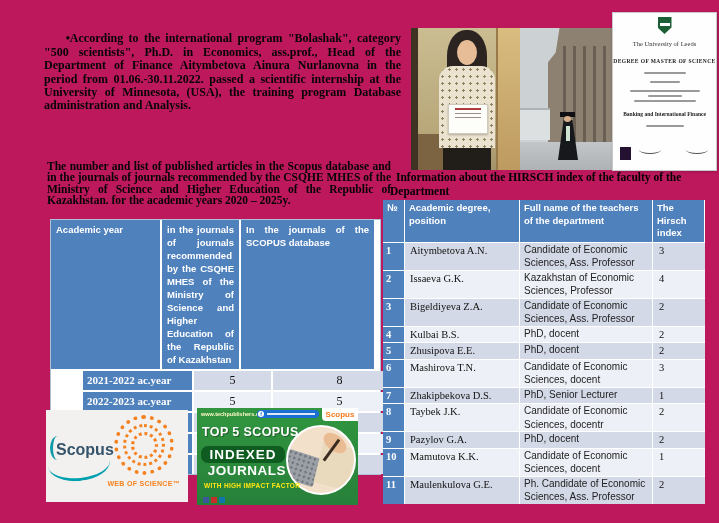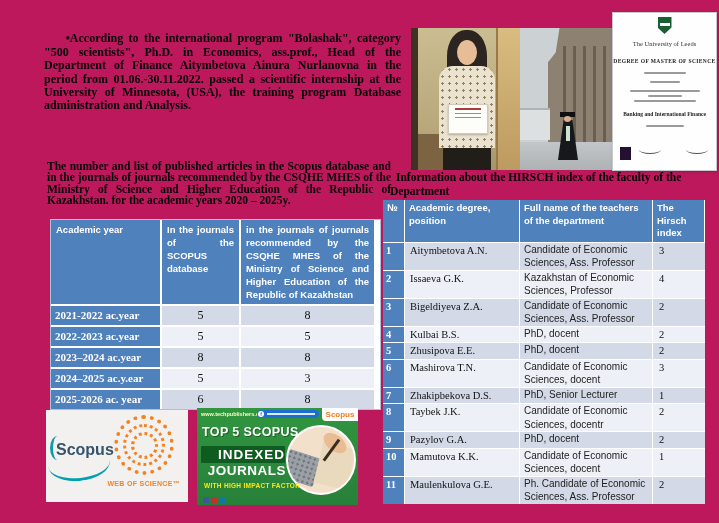--- a/index.html
+++ b/index.html
@@ -11,21 +11,21 @@
   #para-main{left:44px;top:19px;width:357px;font-size:12px;line-height:13.4px;}
   #para-scopus{left:47px;top:161px;width:344px;font-size:11.5px;line-height:11.3px;}
   
   .ltable{position:absolute;left:50px;top:219px;width:329px;background:#fff;
           border:1px solid #aebfd8;}
   .lhead,.lrow{display:grid;grid-template-columns:111px 79px 135px;}
   .lhead > div{background:var(--header-blue,#4f81bd);color:#fff;
         font:bold 9.5px/13px "Liberation Sans",sans-serif;padding:3px 5px;
         border-right:2px solid #fff;text-align:justify;}
   .lhead > div:first-child{text-align:left;}
-  .lrow{border-top:2px solid #fff;height:19px;}
+  .lrow{border-top:2px solid #fff;height:19px;padding-left:32px;}
   .lrow .yr{background:var(--header-blue,#4f81bd);color:#fff;
         font:bold 11px/19px "Liberation Serif",serif;padding:0 4px;border-right:2px solid #fff;}
   .lrow .val{font:12px/19px "Liberation Serif",serif;color:#111;text-align:center;
         border-right:2px solid #fff;}
   .lbody .lrow:nth-child(odd) .val{background:var(--band-dark,#d3d9e6);}
   .lbody .lrow:nth-child(even) .val{background:var(--band-light,#edf0f6);}
   
   #hirsch-title{position:absolute;left:390px;top:170px;width:324px;
         font:bold 11.5px/14px "Liberation Serif",serif;color:#000;text-indent:6px;}
   
@@ -115,45 +115,45 @@
   .bn-top5{position:absolute;left:5px;top:17px;font:800 12.5px/14px "Liberation Sans",sans-serif;color:#fff;
         letter-spacing:.4px;text-shadow:1px 1px 0 rgba(0,0,0,.35);}
   .bn-circle{position:absolute;right:2px;top:17px;width:66px;height:66px;border-radius:50%;
         background:#f2e0cb;border:2px solid #fff;overflow:hidden;}
   .bn-laptop{position:absolute;left:-4px;top:26px;width:34px;height:30px;background:#9aa0a6;border-radius:3px;
         transform:rotate(18deg);background-image:radial-gradient(#6d7277 1px,transparent 1.2px);background-size:5px 5px;}
   .bn-paper{position:absolute;left:30px;top:18px;width:34px;height:42px;background:#e9dabd;transform:rotate(14deg);}
   .bn-hand{position:absolute;left:34px;top:8px;width:26px;height:16px;border-radius:50%;
         background:#e9bc93;transform:rotate(38deg);}
   .bn-pencil{position:absolute;left:42px;top:10px;width:2.5px;height:26px;background:#3a2c20;transform:rotate(36deg);}
-  .bn-indexed{position:absolute;left:4px;top:38px;width:84px;height:17px;border-radius:1px;
+  .bn-indexed{position:absolute;left:4px;top:38px;width:84px;height:17px;border-radius:7px;
         background:var(--banner-dark,#0e5c20);font:800 13.5px/17px "Liberation Sans",sans-serif;
-        color:#fff;text-align:right;letter-spacing:1px;}
+        color:#fff;text-align:center;letter-spacing:1px;}
   .bn-journals{position:absolute;left:4px;top:55px;width:92px;font:800 13.5px/16px "Liberation Sans",sans-serif;
         color:#fff;text-align:center;letter-spacing:.5px;}
   .bn-impact{position:absolute;left:7px;top:74px;font:bold 6.5px/8px "Liberation Sans",sans-serif;
         color:var(--impact-yellow,#ffe614);letter-spacing:.3px;}
   .bn-social{position:absolute;left:6px;bottom:2px;display:flex;gap:2px;}
   .bn-social i{width:6px;height:6px;display:block;}
 </style>
 </head>
 <body>
 
 <div id="canvas">
 
   <div class="para" id="para-main">
     <span>•According to the international program "Bolashak", category "500 scientists", Ph.D. in Economics, ass.prof., Head of the Department of Finance Aitymbetova Ainura Nurlanovna in the period from 01.06.-30.11.2022. passed a scientific internship at the University of Minnesota, (USA), the training program Database administration and Analysis.</span><br>
   </div>
   <div class="para" id="para-scopus">The number and list of published articles in the Scopus database and in the journals of journals recommended by the CSQHE MHES of the Ministry of Science and Higher Education of the Republic of Kazakhstan. for the academic years 2020 – 2025y.</div>
 
   <div class="ltable">
     <div class="lhead">
       <div>Academic year</div>
+      <div>in the journals of journals recommended by the CSQHE MHES of the Ministry of Science and Higher Education of the Republic of Kazakhstan</div>
       <div>In the journals of the SCOPUS database</div>
-      <div>in the journals of journals recommended by the CSQHE MHES of the Ministry of Science and Higher Education of the Republic of Kazakhstan</div>
     </div>
     <div class="lbody">
       <div class="lrow">
         <div class="yr">2021-2022 ac.year</div>
         <div class="val">5</div>
         <div class="val">8</div>
       </div>
       <div class="lrow">
         <div class="yr">2022-2023 ac.year</div>
         <div class="val">5</div>

